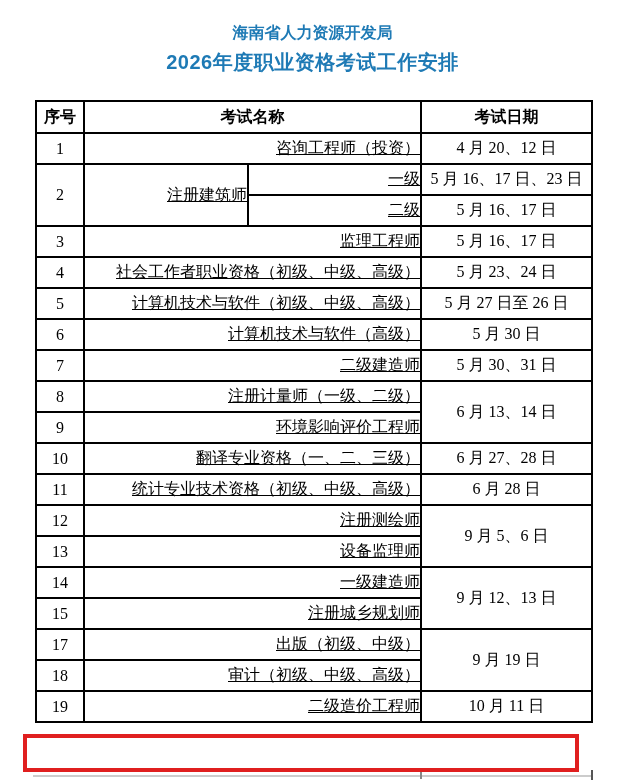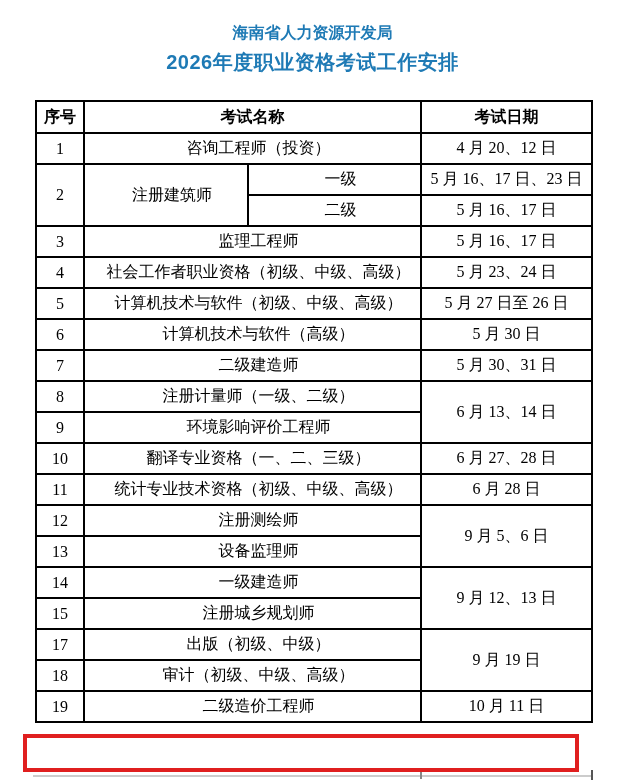--- a/index.html
+++ b/index.html
@@ -31,21 +31,21 @@
     border: 2px solid #000000;
     font-size: 16px;
     white-space: nowrap; overflow: hidden;
     vertical-align: middle;
     background: #ffffff;
   }
   .sched th { font-weight: bold; height: 32px; text-align: center; }
   .sched td { height: 31px; font-weight: normal; }
   td.no   { text-align: center; }
   td.date { text-align: center; }
-  td.name { text-align: center; padding-left: 12px; }
+  td.name { text-align: right; padding-left: 12px; text-decoration: underline; }
 
   .highlight-box {
     position: absolute;
     left: 23px; top: 734px; width: 556px; height: 38px;
     border: 4px solid var(--highlight-red, #e01f1f);
     pointer-events: none;
   }
 
   .crop-line {
     position: absolute; left: 33px; top: 775px; width: 560px; height: 2px;

